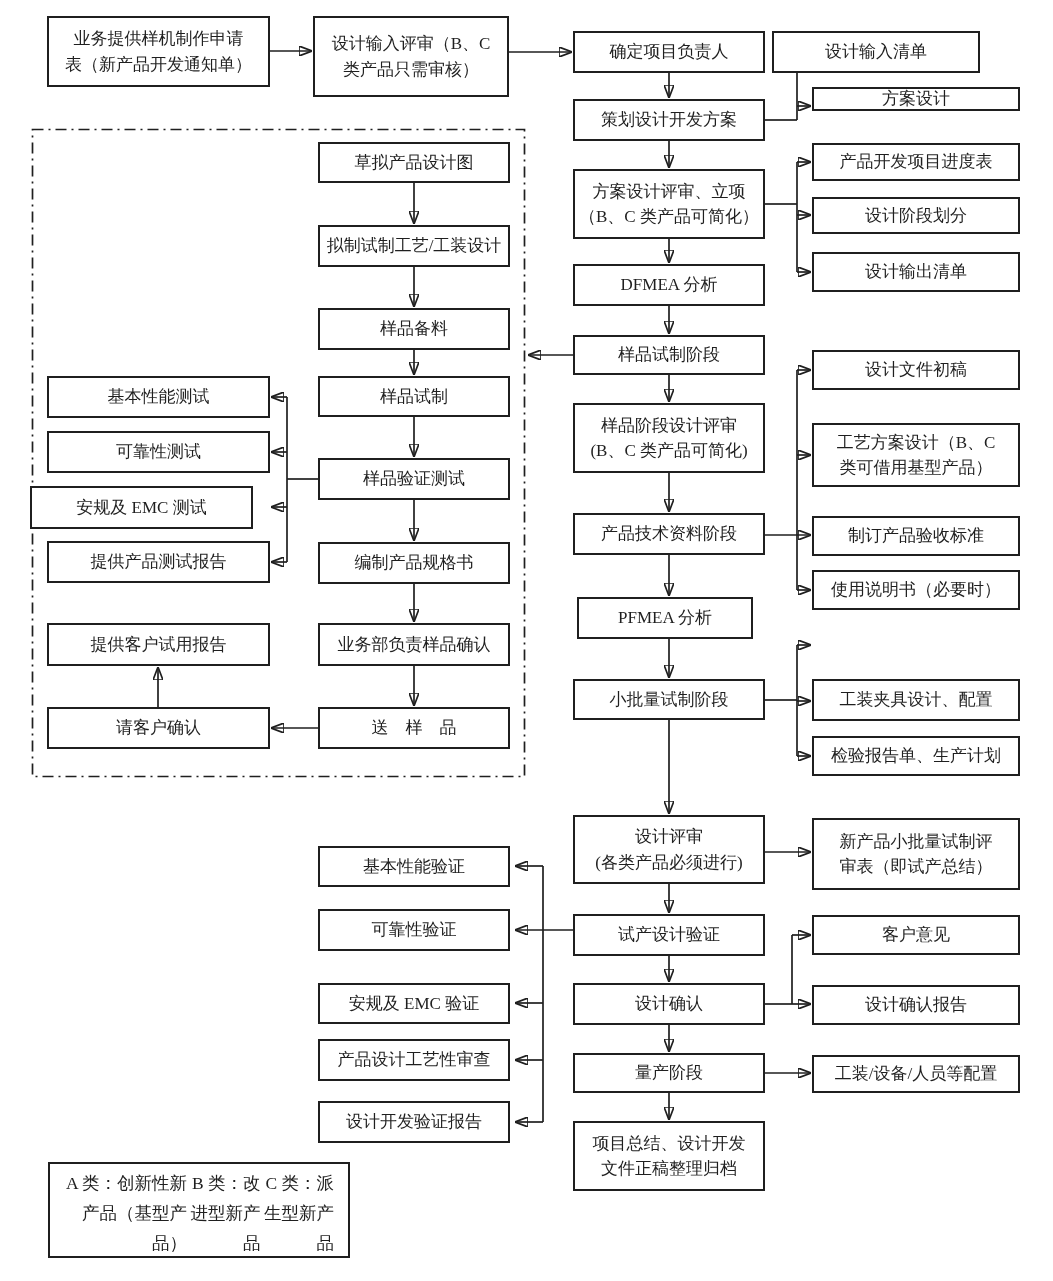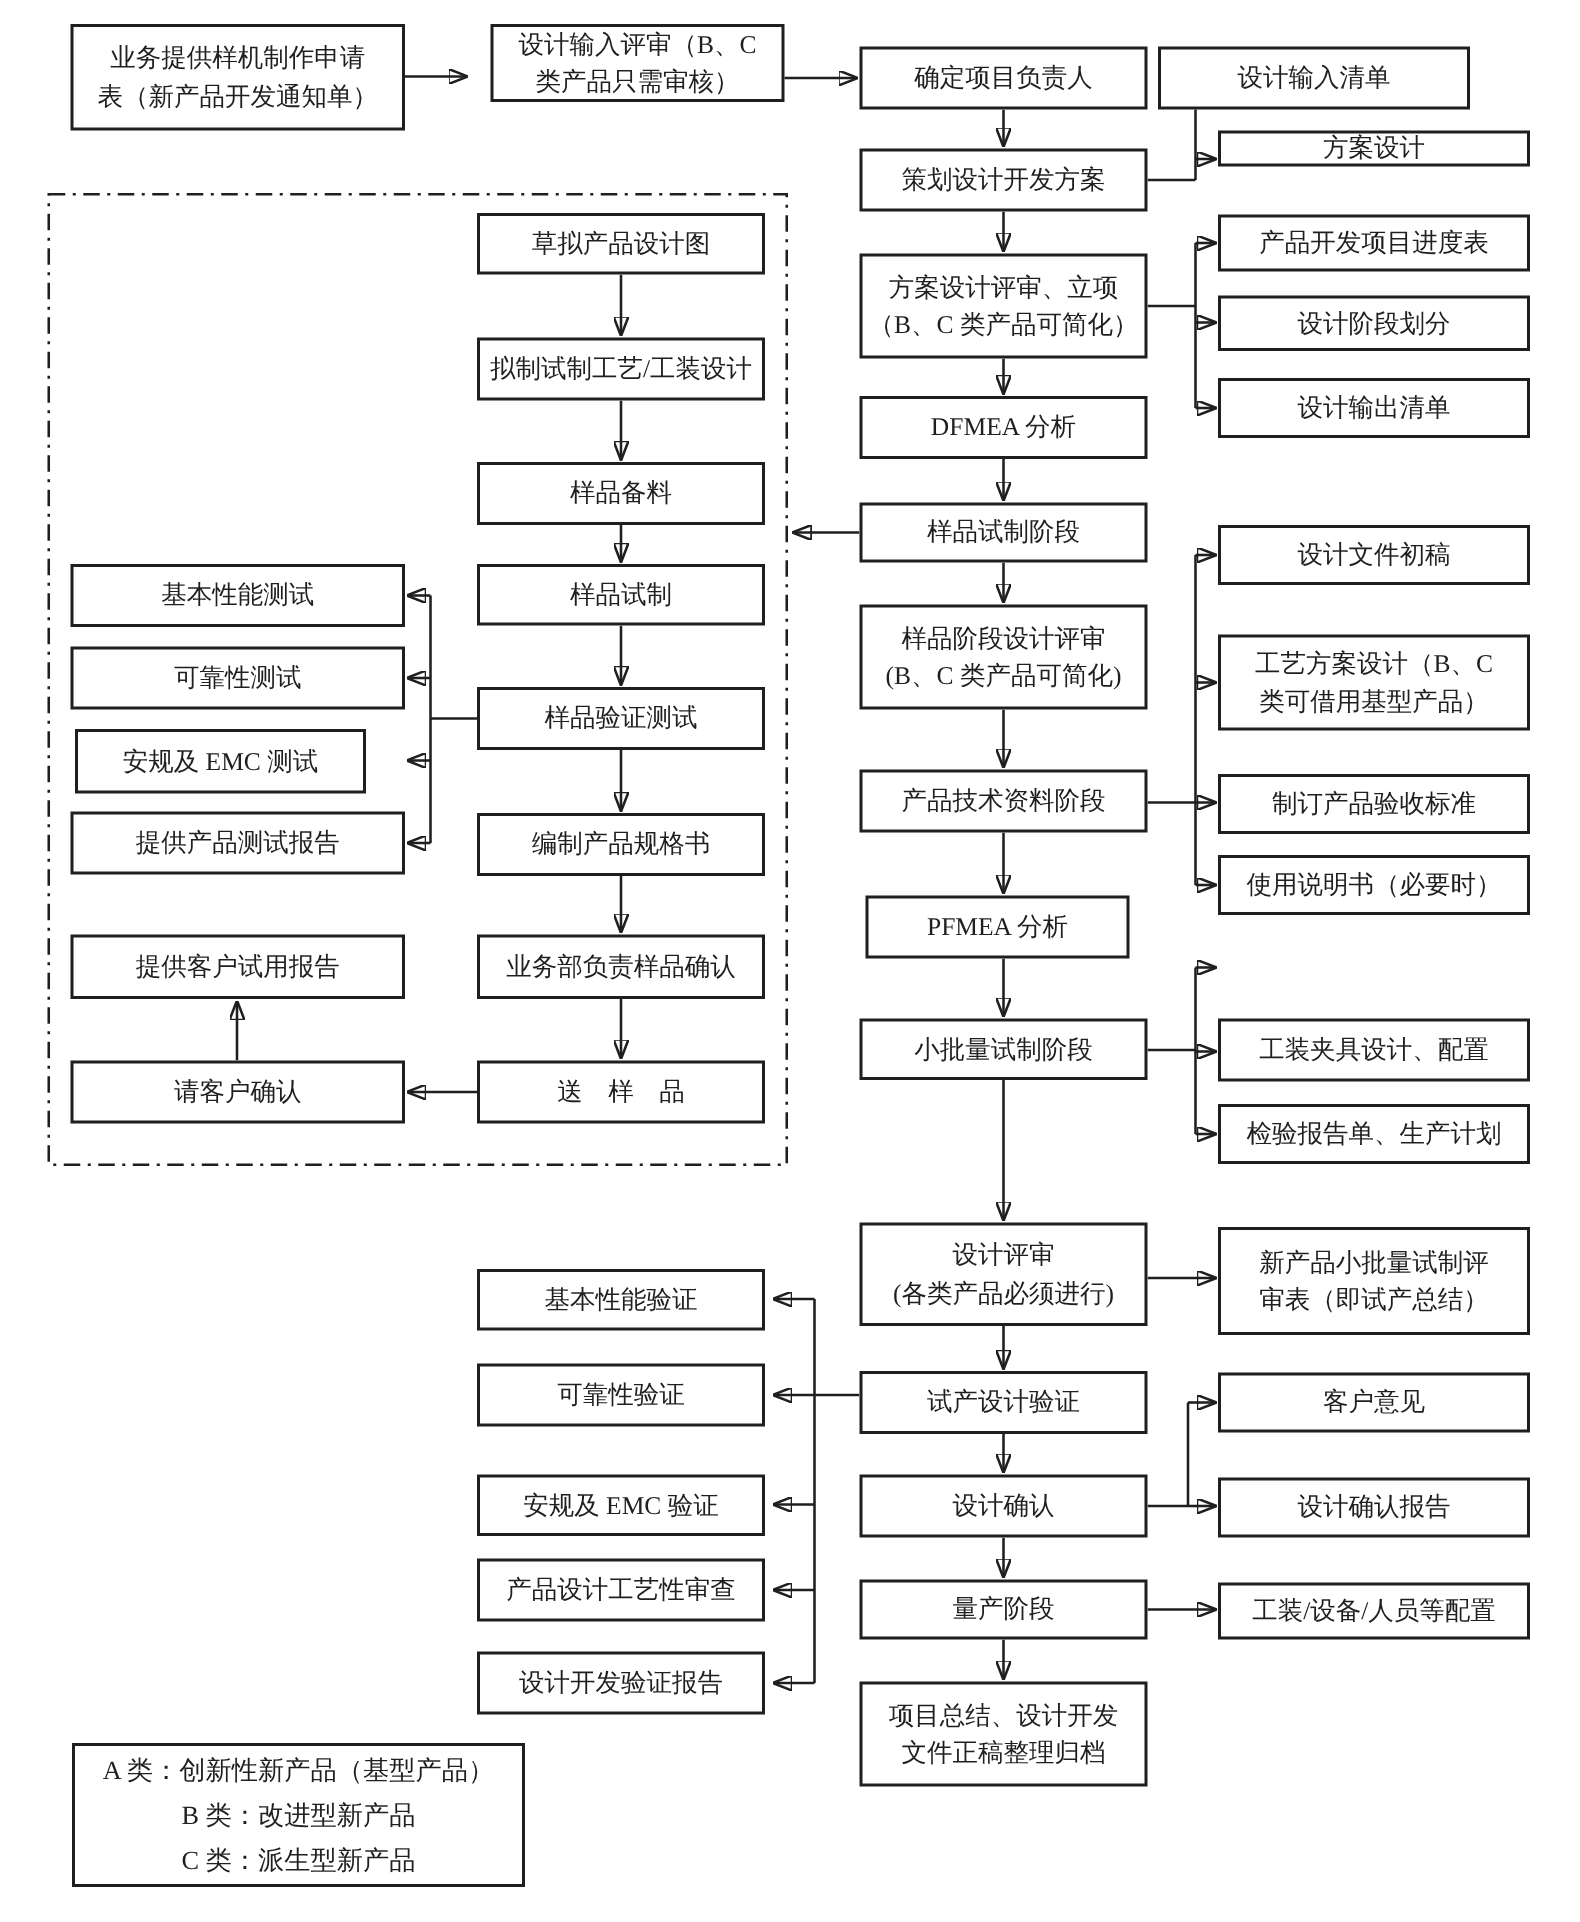--- a/index.html
+++ b/index.html
@@ -13,22 +13,22 @@
   #wires path, #wires rect{stroke:currentColor;fill:none;stroke-width:1.7px;}
   #wires path.a{marker-end:url(#arr);}
   .node{
     position:absolute;box-sizing:border-box;border:2px solid var(--line);
     background:var(--bg);display:flex;align-items:center;justify-content:center;
     text-align:center;white-space:pre-line;font-size:17px;line-height:1.5;
     padding:2px 4px;
   }
   .legend{
     position:absolute;box-sizing:border-box;border:2px solid var(--line);
-    background:var(--bg);display:flex;flex-direction:column;justify-content:center;
-    font-size:17.5px;line-height:1.72;padding:4px 14px;text-align:center;
+    background:var(--bg);display:flex;flex-direction:row;justify-content:center;
+    font-size:17.5px;line-height:1.72;padding:4px 14px;text-align:right;
   }
 </style>
 </head>
 <body>
 
 <div id="canvas">
 
   <svg id="wires" viewBox="0 0 1053 1281" xmlns="http://www.w3.org/2000/svg">
     <defs>
       <marker id="arr" markerUnits="userSpaceOnUse" markerWidth="13" markerHeight="10" refX="12" refY="5" orient="auto">
@@ -114,21 +114,21 @@
       <path d="M543,866 V1122"></path>
       <path class="a" d="M543,866 H516"></path>
         <path class="a" d="M543,1003 H516"></path>
       <path class="a" d="M543,1060 H516"></path>
         <path class="a" d="M543,1122 H516"></path>
     </g>
   </svg>
 
   <div class="node" style="left:47px;top:16px;width:223px;height:71px">业务提供样机制作申请
 表（新产品开发通知单）</div>
-  <div class="node" style="left:327px;top:16px;width:196px;height:52px">设计输入评审（B、C
+  <div class="node" style="left:313px;top:16px;width:196px;height:81px">设计输入评审（B、C
 类产品只需审核）</div>
 
   <div class="node" style="left:573px;top:31px;width:192px;height:42px">确定项目负责人</div>
   <div class="node" style="left:573px;top:99px;width:192px;height:42px">策划设计开发方案</div>
   <div class="node" style="left:573px;top:169px;width:192px;height:70px">方案设计评审、立项
 （B、C 类产品可简化）</div>
   <div class="node" style="left:573px;top:264px;width:192px;height:42px">DFMEA 分析</div>
   <div class="node" style="left:573px;top:335px;width:192px;height:40px">样品试制阶段</div>
   <div class="node" style="left:573px;top:403px;width:192px;height:70px">样品阶段设计评审
 (B、C 类产品可简化)</div>
@@ -165,21 +165,21 @@
   <div class="node" style="left:318px;top:225px;width:192px;height:42px">拟制试制工艺/工装设计</div>
   <div class="node" style="left:318px;top:308px;width:192px;height:42px">样品备料</div>
   <div class="node" style="left:318px;top:376px;width:192px;height:41px">样品试制</div>
   <div class="node" style="left:318px;top:458px;width:192px;height:42px">样品验证测试</div>
   <div class="node" style="left:318px;top:542px;width:192px;height:42px">编制产品规格书</div>
   <div class="node" style="left:318px;top:623px;width:192px;height:43px">业务部负责样品确认</div>
   <div class="node" style="left:318px;top:707px;width:192px;height:42px">送　样　品</div>
 
   <div class="node" style="left:47px;top:376px;width:223px;height:42px">基本性能测试</div>
   <div class="node" style="left:47px;top:431px;width:223px;height:42px">可靠性测试</div>
-  <div class="node" style="left:50px;top:486px;width:194px;height:43px">安规及 EMC 测试</div>
+  <div class="node" style="left:30px;top:486px;width:223px;height:43px">安规及 EMC 测试</div>
   <div class="node" style="left:47px;top:541px;width:223px;height:42px">提供产品测试报告</div>
   <div class="node" style="left:47px;top:623px;width:223px;height:43px">提供客户试用报告</div>
   <div class="node" style="left:47px;top:707px;width:223px;height:42px">请客户确认</div>
 
   <div class="node" style="left:318px;top:909px;width:192px;height:42px">可靠性验证</div>
   <div class="node" style="left:318px;top:846px;width:192px;height:41px">基本性能验证</div>
   <div class="node" style="left:318px;top:983px;width:192px;height:41px">安规及 EMC 验证</div>
   <div class="node" style="left:318px;top:1039px;width:192px;height:42px">产品设计工艺性审查</div>
   <div class="node" style="left:318px;top:1101px;width:192px;height:42px">设计开发验证报告</div>
 

